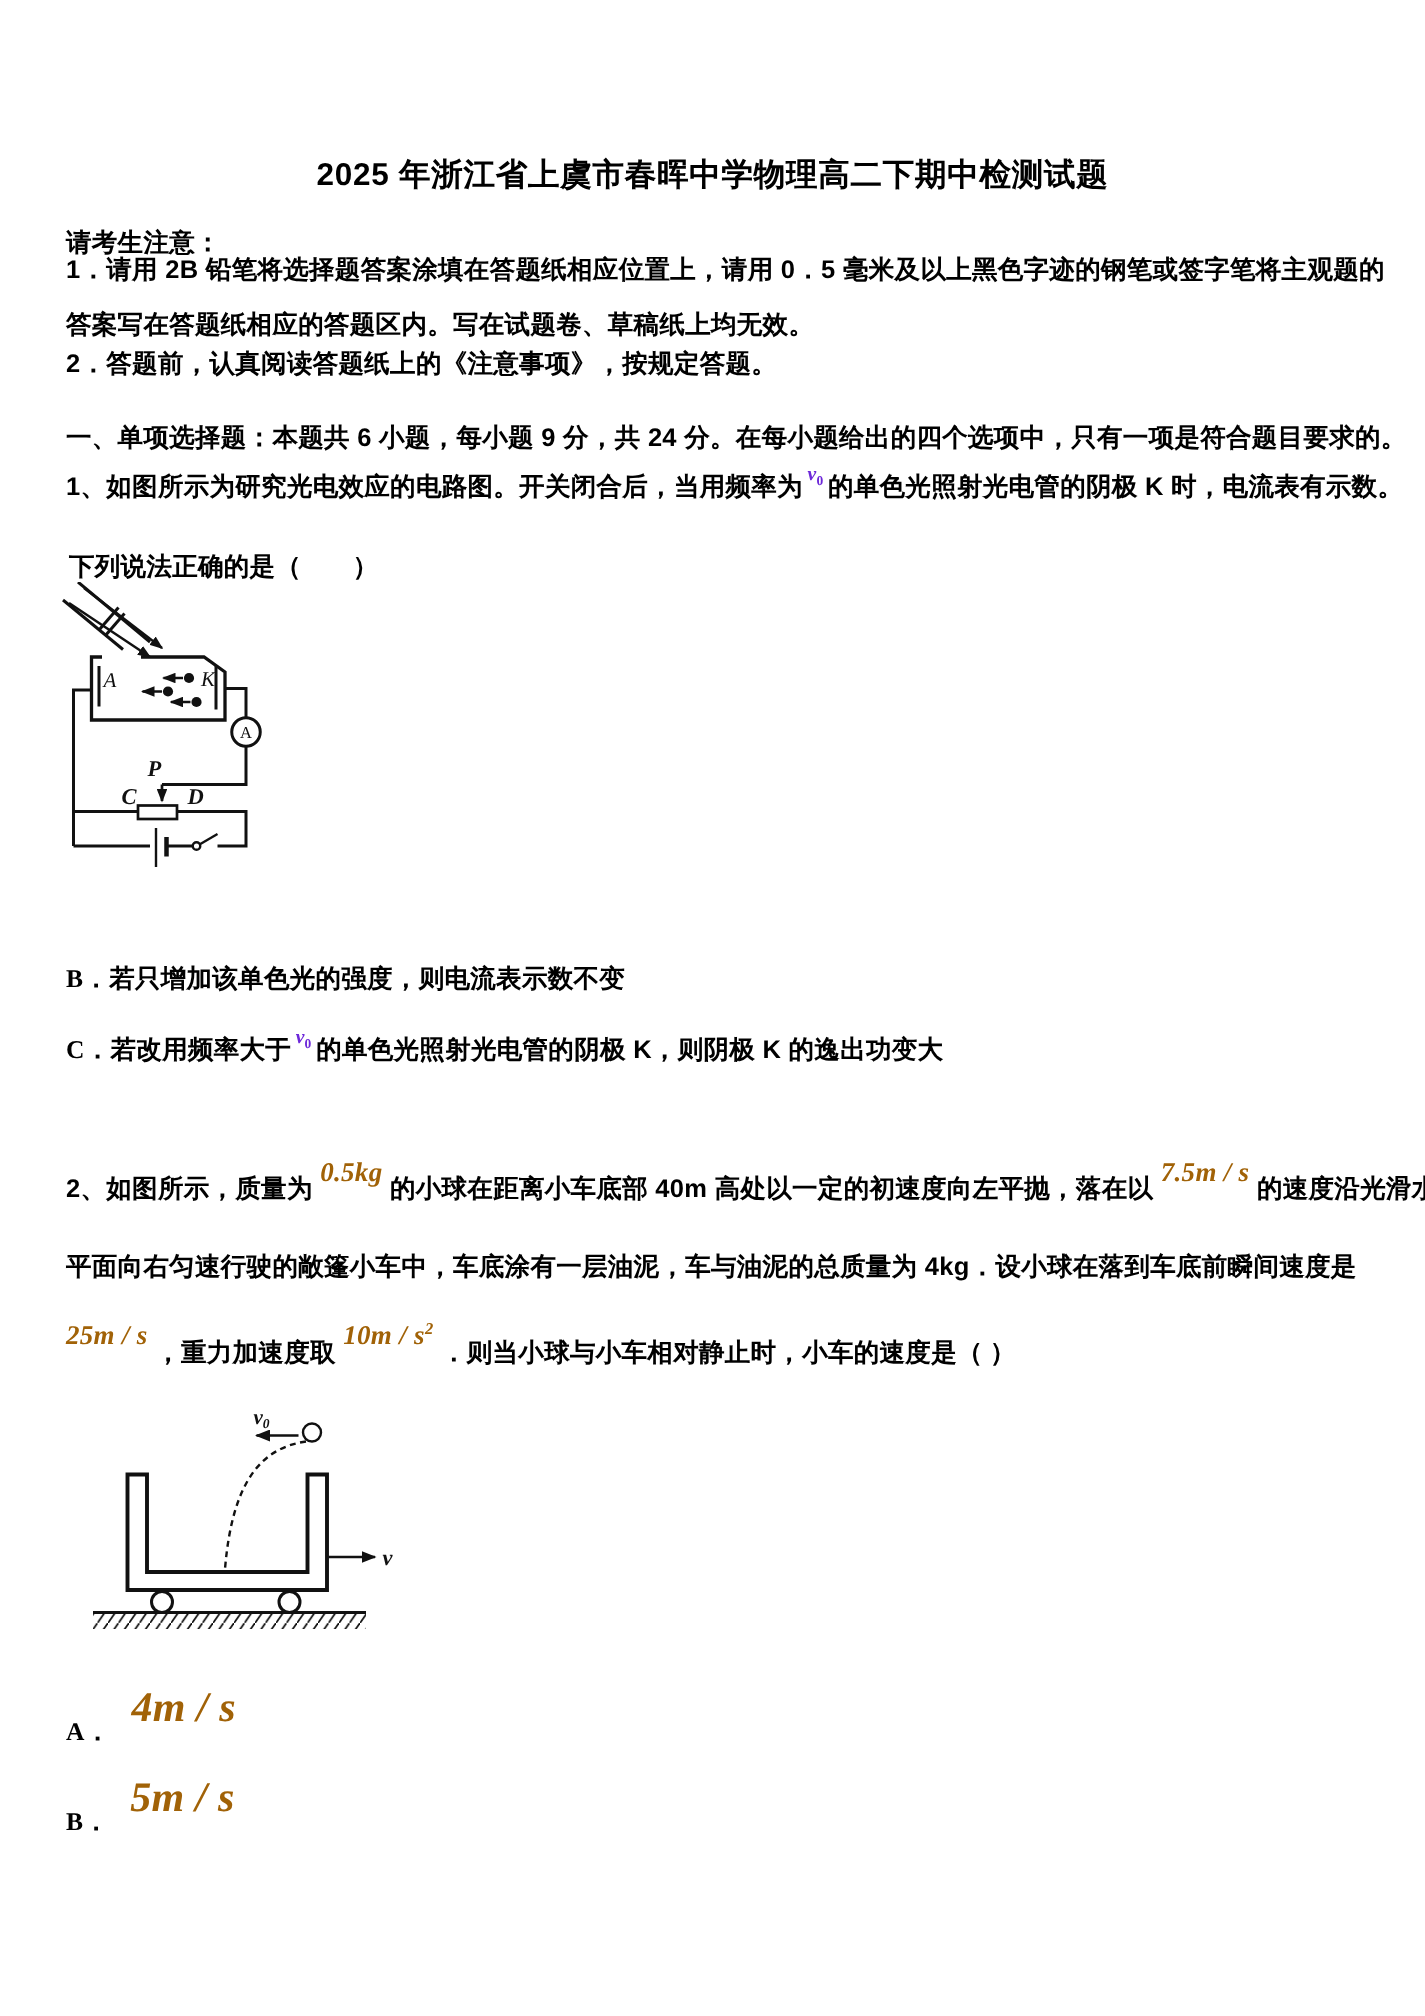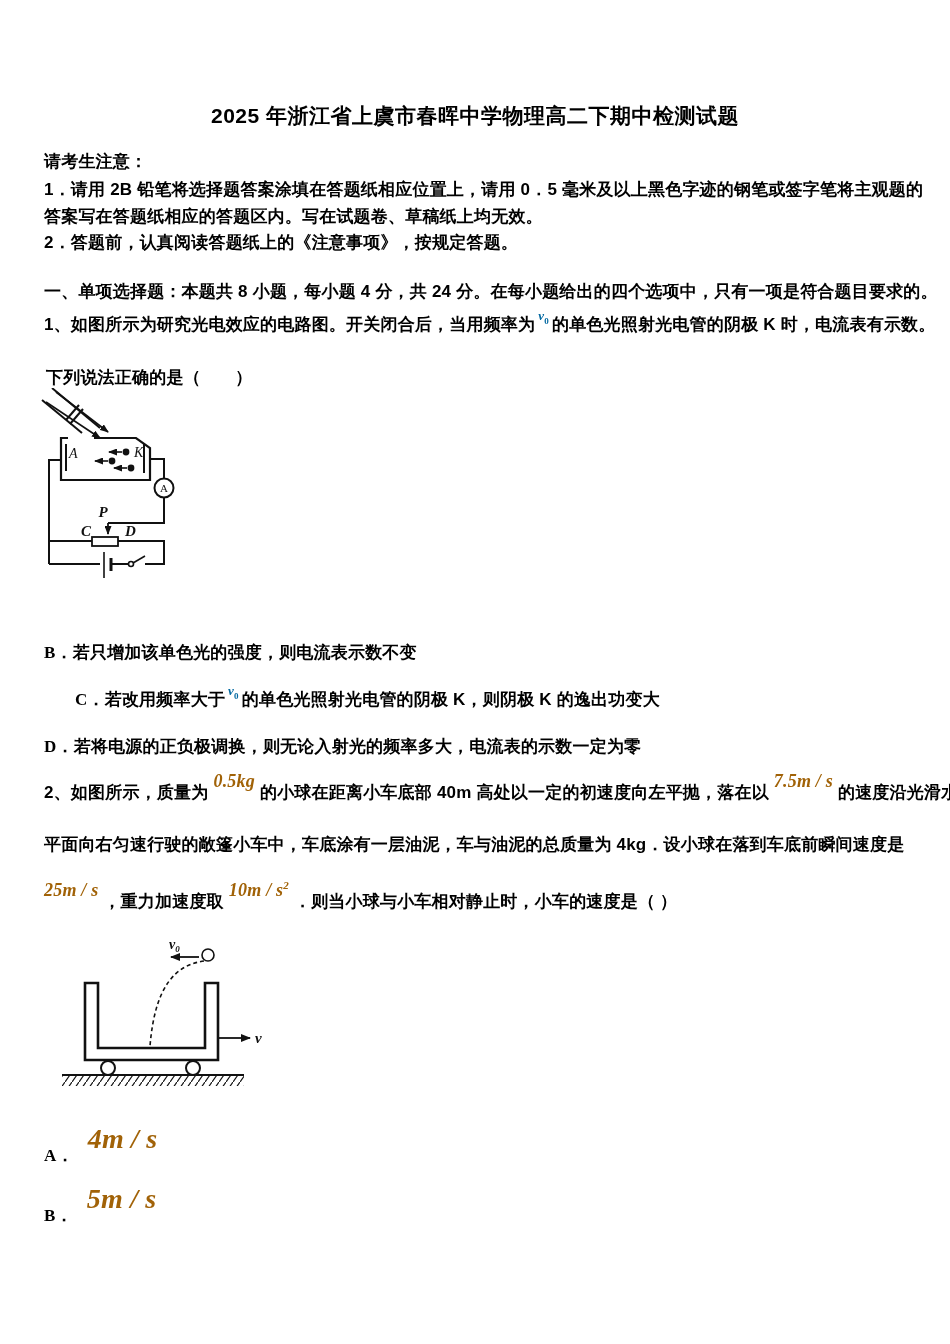--- a/index.html
+++ b/index.html
@@ -4,42 +4,42 @@
 <style>
   html,body{margin:0;padding:0;background:#fff;}
   .page{position:relative;width:950px;height:1344px;background:#ffffff;
         font-family:"Liberation Sans",sans-serif;color:#000;overflow:hidden;}
   .abs{position:absolute;white-space:nowrap;}
   .title{width:950px;text-align:center;font-size:21px;font-weight:700;letter-spacing:0.5px;}
   .cn{font-size:17px;font-weight:700;letter-spacing:0.2px;}
   .optlab{font-family:"Liberation Serif",serif;font-weight:700;font-size:17px;}
   .fml{font-family:"Liberation Serif",serif;font-style:italic;color:#a16207;
        position:relative;display:inline-block;}
-  .fml-nu{font-size:13px;color:#0369a1;top:-10px;margin:0 3px;}
+  .fml-nu{font-size:13px;color:#6d28d9;top:-10px;margin:0 3px;}
   .fml-nu sub{font-size:9px;font-style:normal;}
   .fml-mid{font-size:18px;top:-11px;margin:0 5px;}
   .fml-mid sup{font-size:11px;}
   .fml-big{font-size:28px;top:-13px;margin-left:14px;}
   svg text{font-family:"Liberation Serif",serif;}
   .lbl-it{font-style:italic;font-size:14px;fill:#111;}
   .lbl-bold{font-style:italic;font-weight:700;font-size:15px;fill:#111;}
 </style>
 </head>
 <body>
 
 <div class="page">
 
   <div class="abs title" style="top:102px;left:0;">2025 年浙江省上虞市春晖中学物理高二下期中检测试题</div>
 
   <div class="abs cn" style="top:150px;left:44px;">请考生注意：</div>
-  <div class="abs cn" style="top:178px;left:44px;">1．请用 2B 铅笔将选择题答案涂填在答题纸相应位置上，请用 0．5 毫米及以上黑色字迹的钢笔或签字笔将主观题的</div>
+  <div class="abs cn" style="top:168px;left:44px;">1．请用 2B 铅笔将选择题答案涂填在答题纸相应位置上，请用 0．5 毫米及以上黑色字迹的钢笔或签字笔将主观题的</div>
   <div class="abs cn" style="top:205px;left:44px;">答案写在答题纸相应的答题区内。写在试题卷、草稿纸上均无效。</div>
   <div class="abs cn" style="top:231px;left:44px;">2．答题前，认真阅读答题纸上的《注意事项》，按规定答题。</div>
 
-  <div class="abs cn" style="top:280px;left:44px;">一、单项选择题：本题共 8 小题，每小题 4 分，共 24 分。在每小题给出的四个选项中，只有一项是符合题目要求的。</div>
+  <div class="abs cn" style="top:280px;left:44px;">一、单项选择题：本题共 6 小题，每小题 9 分，共 24 分。在每小题给出的四个选项中，只有一项是符合题目要求的。</div>
 
   <div class="abs cn" style="top:313px;left:44px;">
     <span>1、如图所示为研究光电效应的电路图。开关闭合后，当用频率为</span><span class="fml fml-nu"><span>ν</span><sub>0</sub></span><span>的单色光照射光电管的阴极 K 时，电流表有示数。</span>
   </div>
   <div class="abs cn" style="top:366px;left:46px;">下列说法正确的是（　　）</div>
 
   <svg class="abs" style="top:388px;left:36px;" width="175" height="202" viewBox="0 0 175 202">
     <defs>
       <marker id="ah1" markerUnits="userSpaceOnUse" markerWidth="9" markerHeight="7" refX="8" refY="3.5" orient="auto">
         <path d="M0,0 L9,3.5 L0,7 Z" fill="#111"></path>
@@ -107,25 +107,22 @@
     <text class="lbl-it" x="98" y="69">K</text>
     <text x="128" y="104" text-anchor="middle" font-size="11" fill="#111">A</text>
     <text class="lbl-bold" x="67" y="129" text-anchor="middle">P</text>
     <text class="lbl-bold" x="50" y="148" text-anchor="middle">C</text>
     <text class="lbl-bold" x="89" y="148">D</text>
   </svg>
 
   <div class="abs cn" style="top:641px;left:44px;">
     <span class="optlab">B．</span><span>若只增加该单色光的强度，则电流表示数不变</span>
   </div>
-  <div class="abs cn" style="top:688px;left:44px;margin-left:31px;">
+  <div class="abs cn" style="top:688px;left:44px;">
     <span class="optlab">C．</span><span>若改用频率大于</span><span class="fml fml-nu"><span>ν</span><sub>0</sub></span><span>的单色光照射光电管的阴极 K，则阴极 K 的逸出功变大</span>
-  </div>
-  <div class="abs cn" style="top:735px;left:44px;">
-    <span class="optlab">D．</span><span>若将电源的正负极调换，则无论入射光的频率多大，电流表的示数一定为零</span>
   </div>
 
   <div class="abs cn" style="top:781px;left:44px;">
     <span>2、如图所示，质量为</span><span class="fml fml-mid">0.5kg</span><span>的小球在距离小车底部 40m 高处以一定的初速度向左平抛，落在以</span><span class="fml fml-mid">7.5m / s</span><span>的速度沿光滑水</span>
   </div>
   <div class="abs cn" style="top:833px;left:44px;">平面向右匀速行驶的敞篷小车中，车底涂有一层油泥，车与油泥的总质量为 4kg．设小球在落到车底前瞬间速度是</div>
   <div class="abs cn" style="top:890px;left:44px;">
     <span class="fml fml-mid" style="margin-left:0;">25m / s</span><span>，重力加速度取</span><span class="fml fml-mid"><span>10m / s</span><sup>2</sup></span><span>．则当小球与小车相对静止时，小车的速度是（ ）</span>
   </div>
 

